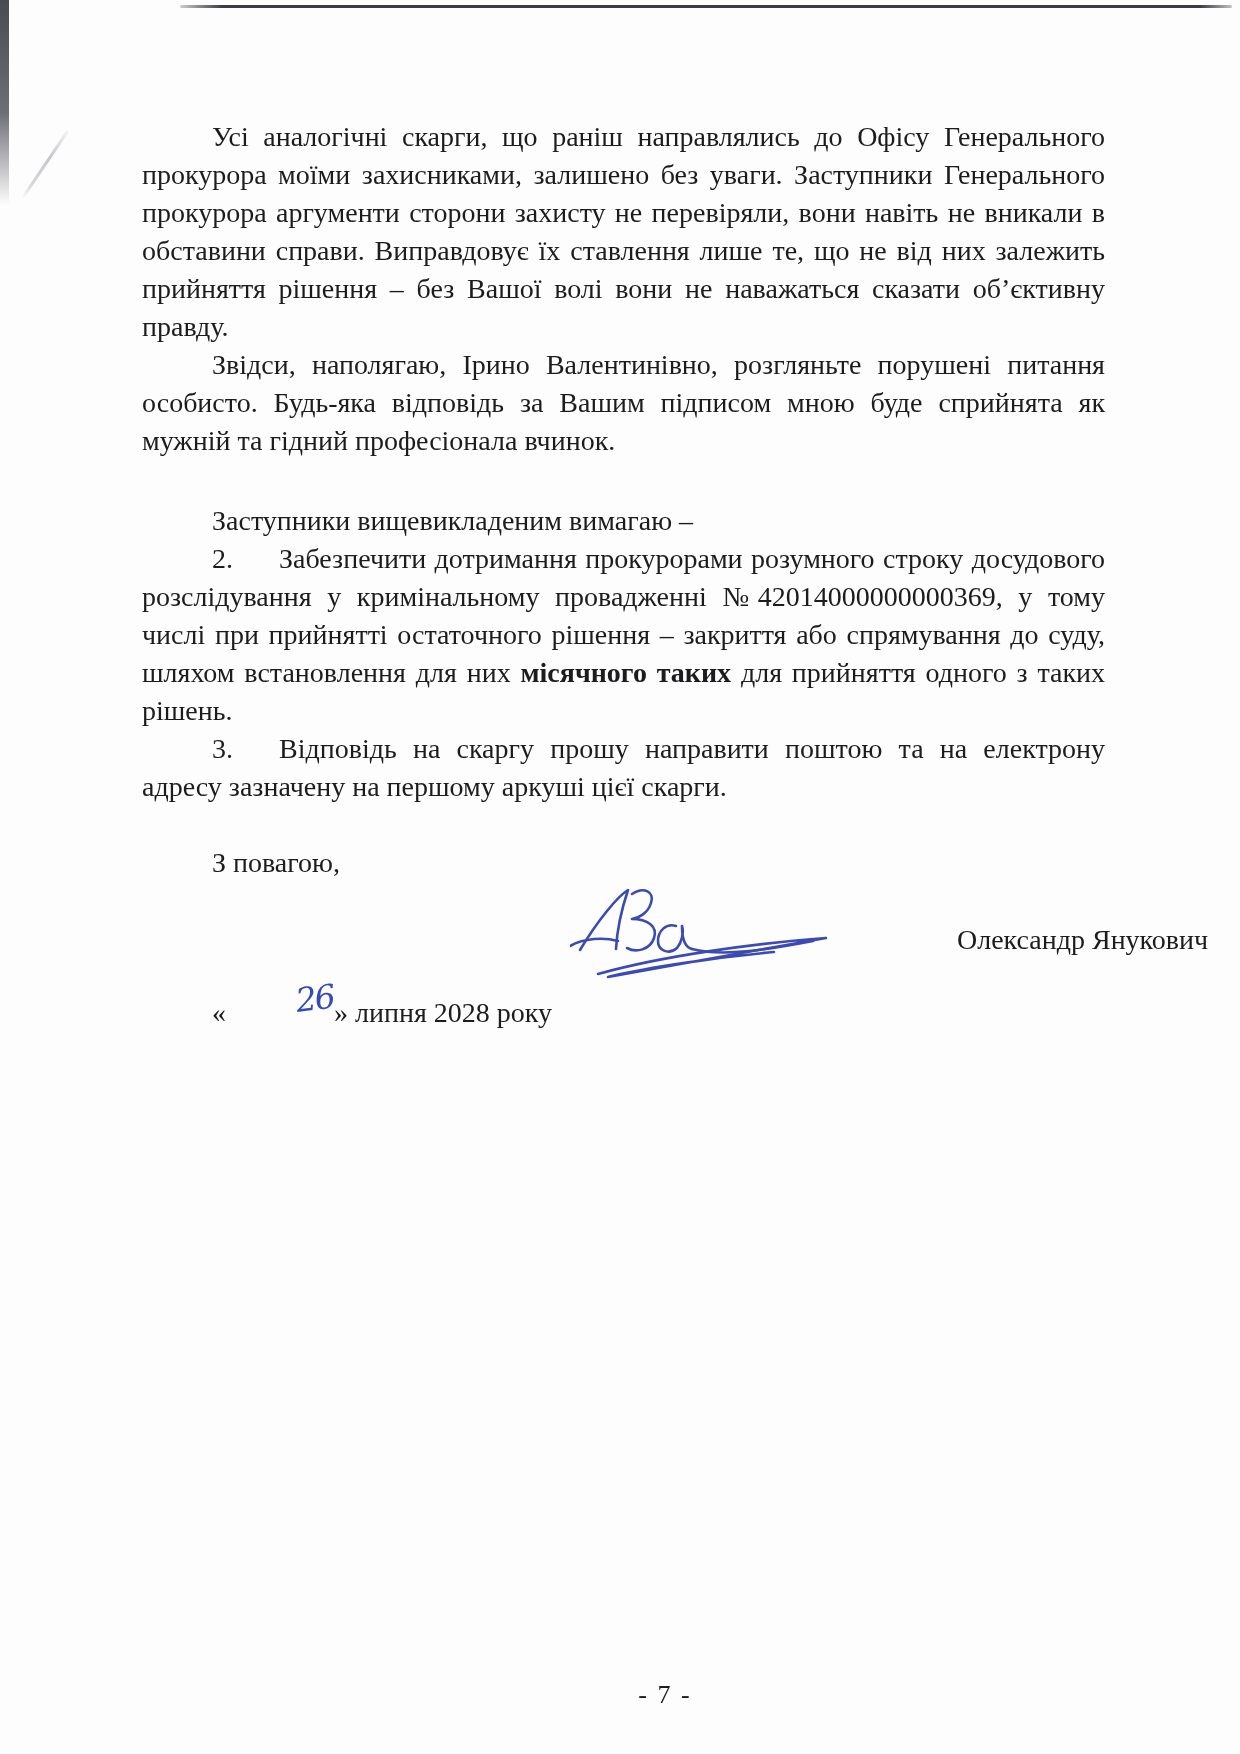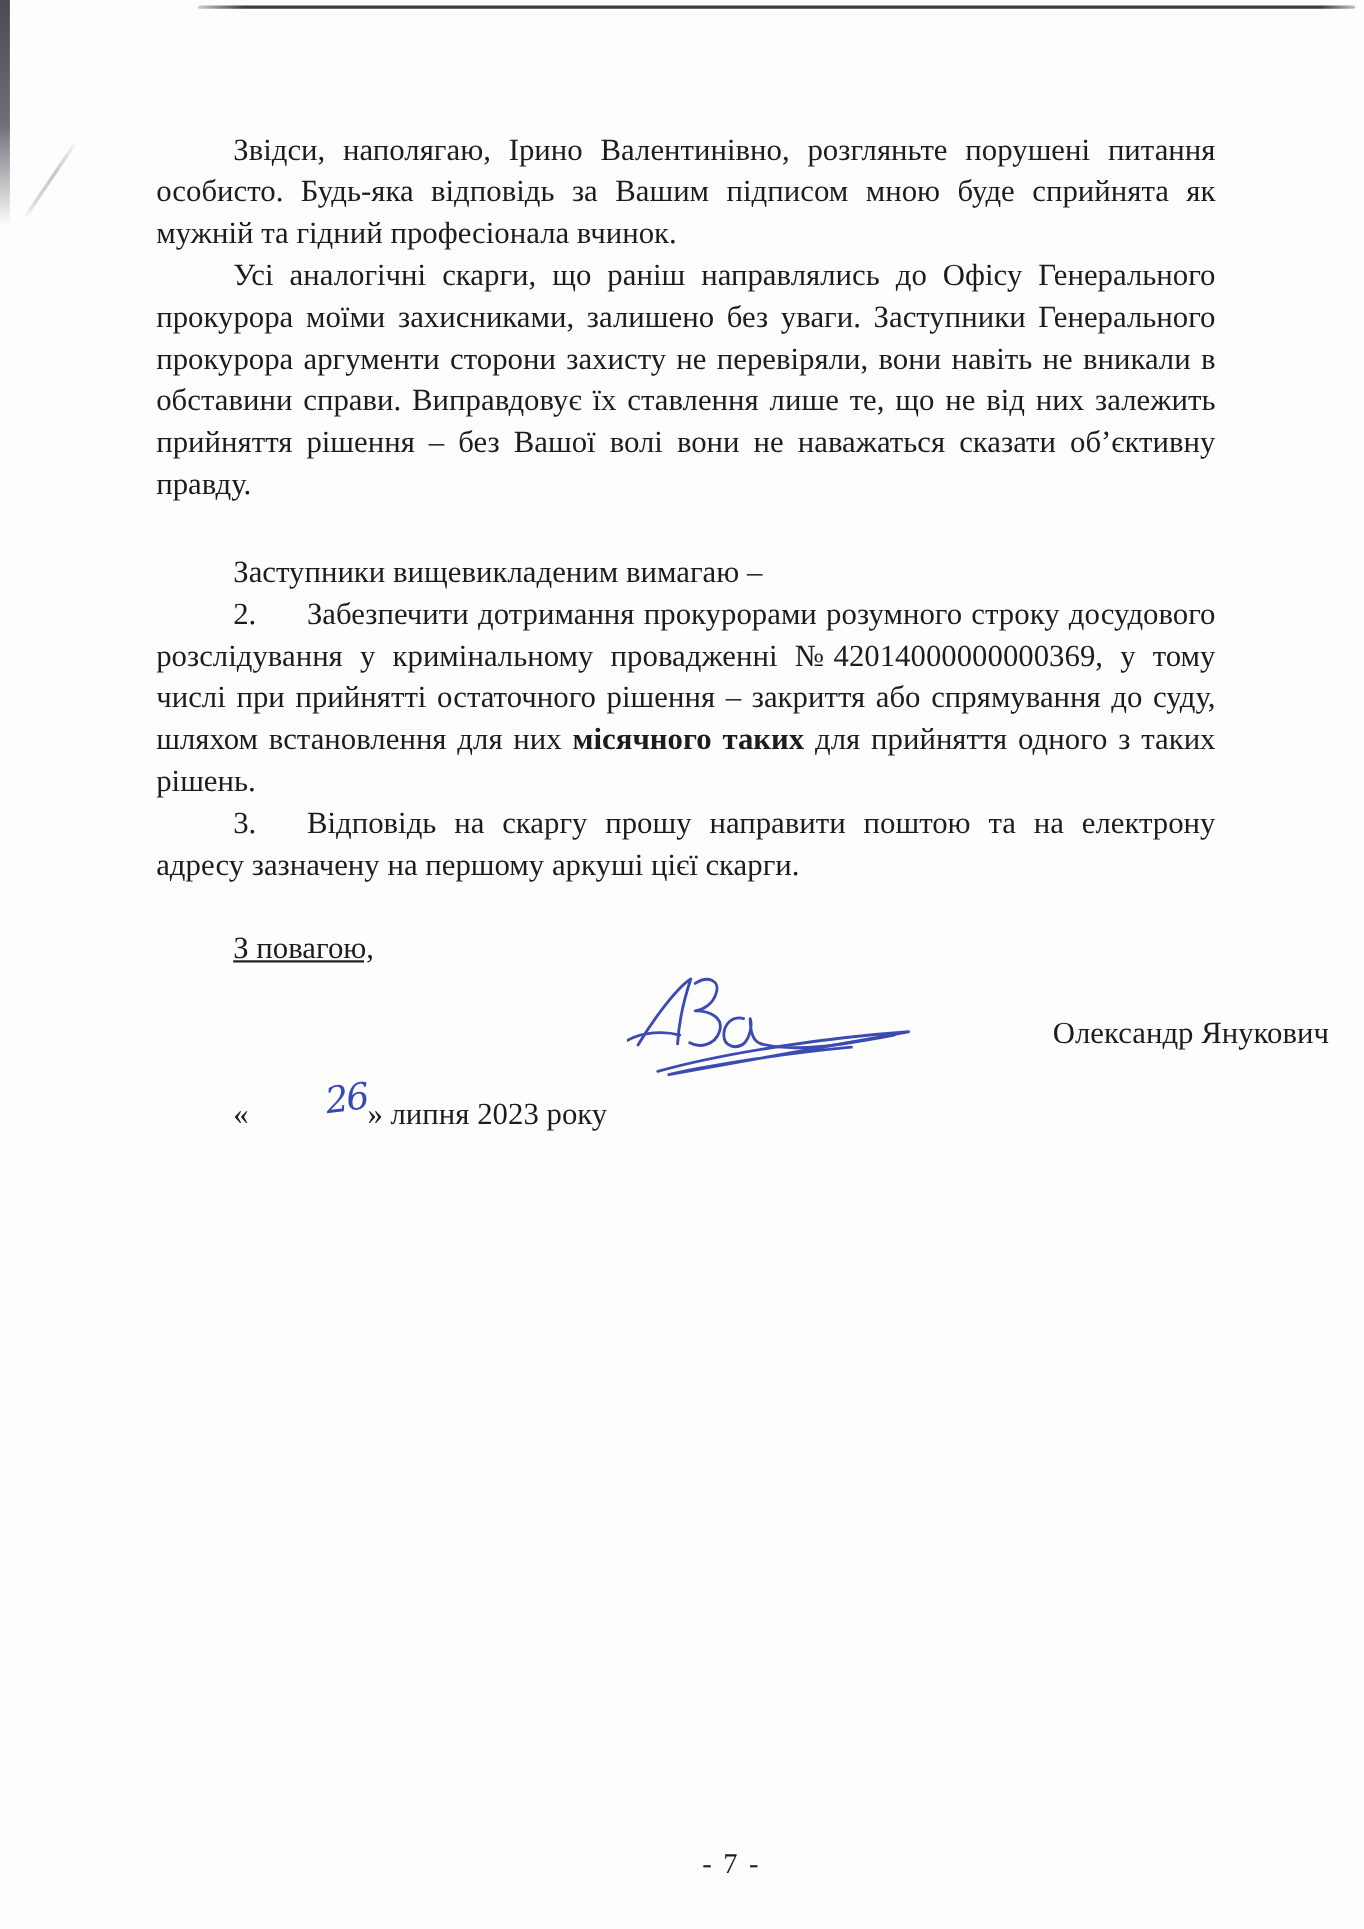--- a/index.html
+++ b/index.html
@@ -31,21 +31,21 @@
   
   .content{
     position:absolute;left:142px;top:118px;width:963px;
     font-size:28px;line-height:38px;
     text-align:justify;
   }
   .content p{margin:0;text-indent:70px;}
   p.demands-intro{margin-top:42px;text-align:left;}
   .num-gap{display:inline-block;width:46px;}
   .bold{font-weight:bold;}
-  p.closing{margin-top:38px;text-align:left;text-decoration:underline;}
+  p.closing{margin-top:38px;text-align:left;}
   p.date-line{margin-top:110px;text-align:left;white-space:nowrap;}
   .hand-day{
     display:inline-block;
     color:#3549b8;
     font-family:"DejaVu Serif",serif;
     font-style:italic;
     font-size:33px;
     transform:translateY(-8px) rotate(-7deg);
     letter-spacing:-2px;
   }
@@ -63,34 +63,34 @@
 <body>
 
 <div class="page">
 
   <div class="top-line"></div>
   <div class="edge-shadow"></div>
   <div class="pen-scratch"></div>
 
   <div class="content">
 
+    <p>Усі аналогічні скарги, що раніш направлялись до Офісу Генерального прокурора моїми захисниками, залишено без уваги. Заступники Генерального прокурора аргументи сторони захисту не перевіряли, вони навіть не вникали в обставини справи. Виправдовує їх ставлення лише те, що не від них залежить прийняття рішення – без Вашої волі вони не наважаться сказати об’єктивну правду.</p>
+
     <p>Звідси, наполягаю, Ірино Валентинівно, розгляньте порушені питання особисто. Будь-яка відповідь за Вашим підписом мною буде сприйнята як мужній та гідний професіонала вчинок.</p>
-
-    <p>Усі аналогічні скарги, що раніш направлялись до Офісу Генерального прокурора моїми захисниками, залишено без уваги. Заступники Генерального прокурора аргументи сторони захисту не перевіряли, вони навіть не вникали в обставини справи. Виправдовує їх ставлення лише те, що не від них залежить прийняття рішення – без Вашої волі вони не наважаться сказати об’єктивну правду.</p>
 
     <p class="demands-intro">Заступники вищевикладеним вимагаю –</p>
 
 
     <p><span>2.</span><span class="num-gap"></span><span>Забезпечити дотримання прокурорами розумного строку досудового розслідування у кримінальному провадженні №42014000000000369, у тому числі при прийнятті остаточного рішення – закриття або спрямування до суду, шляхом встановлення для них </span><span class="bold">місячного таких</span><span> для прийняття одного з таких рішень.</span></p>
 
     <p><span>3.</span><span class="num-gap"></span><span>Відповідь на скаргу прошу направити поштою та на електрону адресу зазначену на першому аркуші цієї скарги.</span></p>
 
     <p class="closing">З повагою,</p>
 
-    <p class="date-line"><span>«</span><span class="hand-day">26</span><span>» липня 2023 року</span></p>
+    <p class="date-line"><span>«</span><span class="hand-day">26</span><span>» липня 2028 року</span></p>
 
   </div>
 
   <div class="signature-block">
     <svg width="280" height="96" viewBox="0 0 280 96">
       <g fill="none" stroke="#3c4bb2" stroke-width="2.6" stroke-linecap="round" stroke-linejoin="round">
         <path d="M10,64 C28,34 48,10 58,4 C52,22 47,44 46,63"></path>
         <path d="M0,60 C14,52 34,51 48,55"></path>
         <path d="M62,8 C74,0 85,6 81,17 C78,27 69,32 62,33 C77,33 88,40 84,52 C80,64 66,67 57,62"></path>
         <path d="M106,40 C96,37 88,45 88,55 C88,65 99,69 107,62 C112,56 114,46 112,40 C112,50 114,61 122,63"></path>

